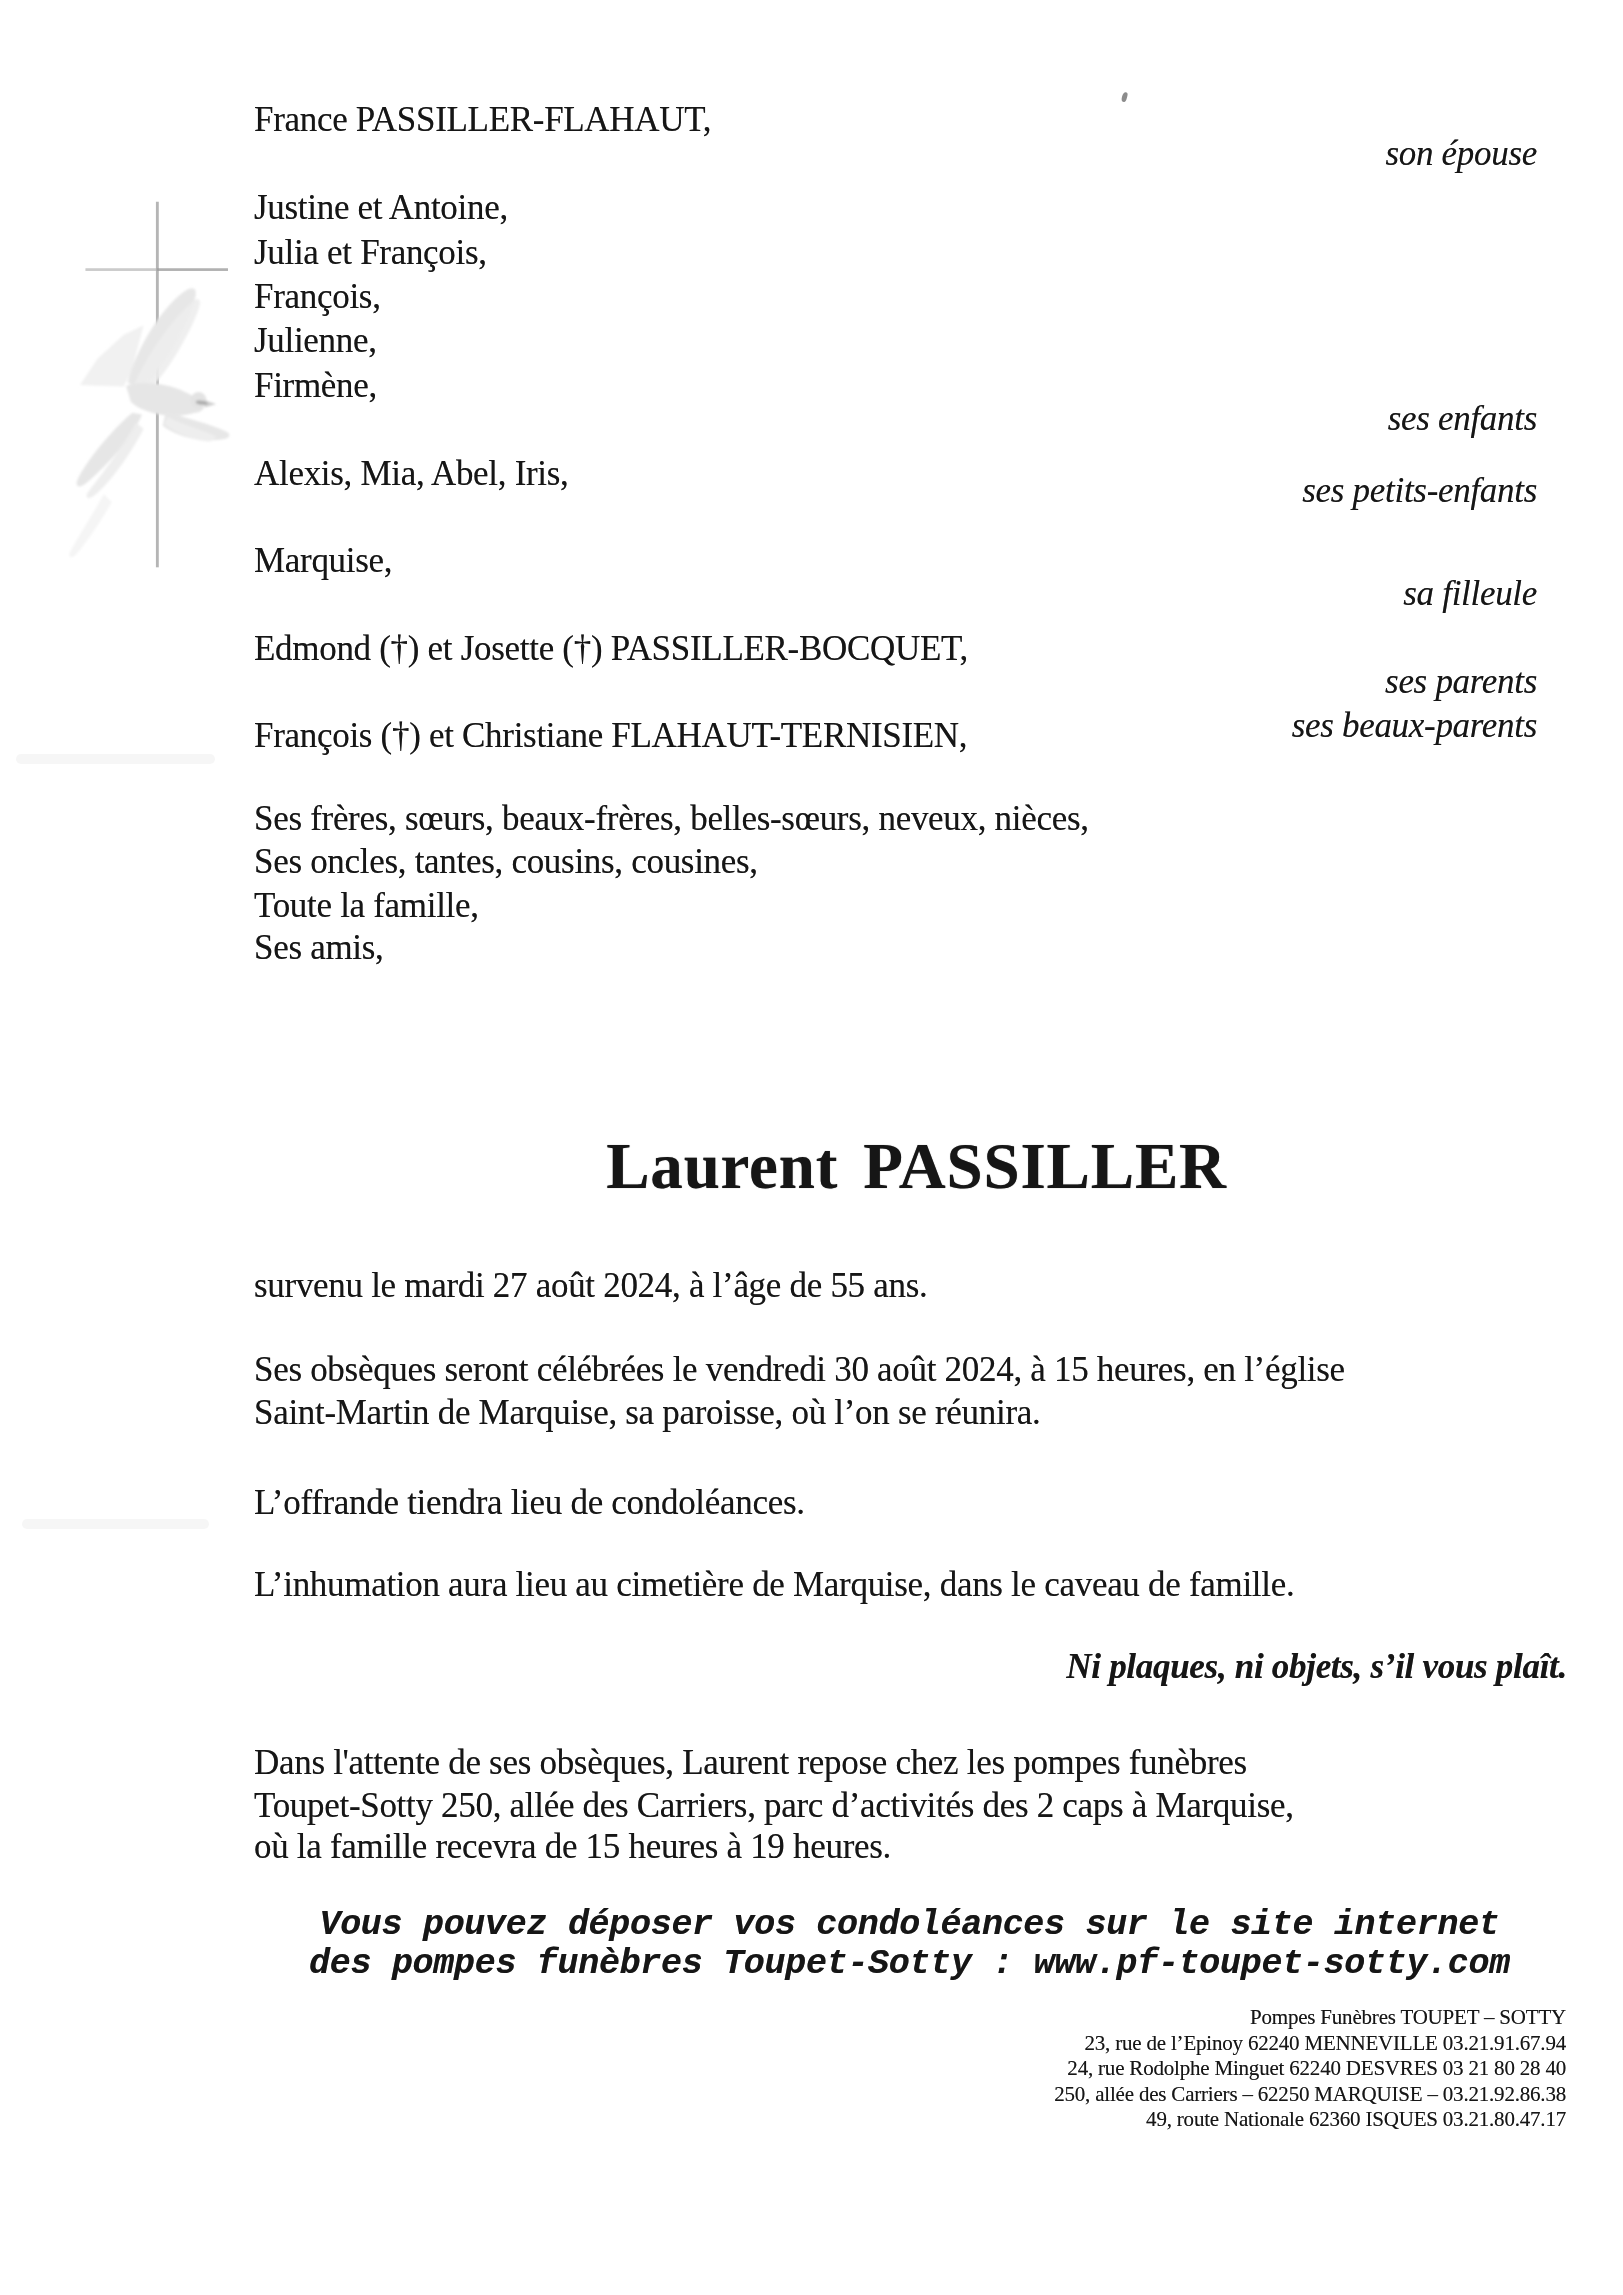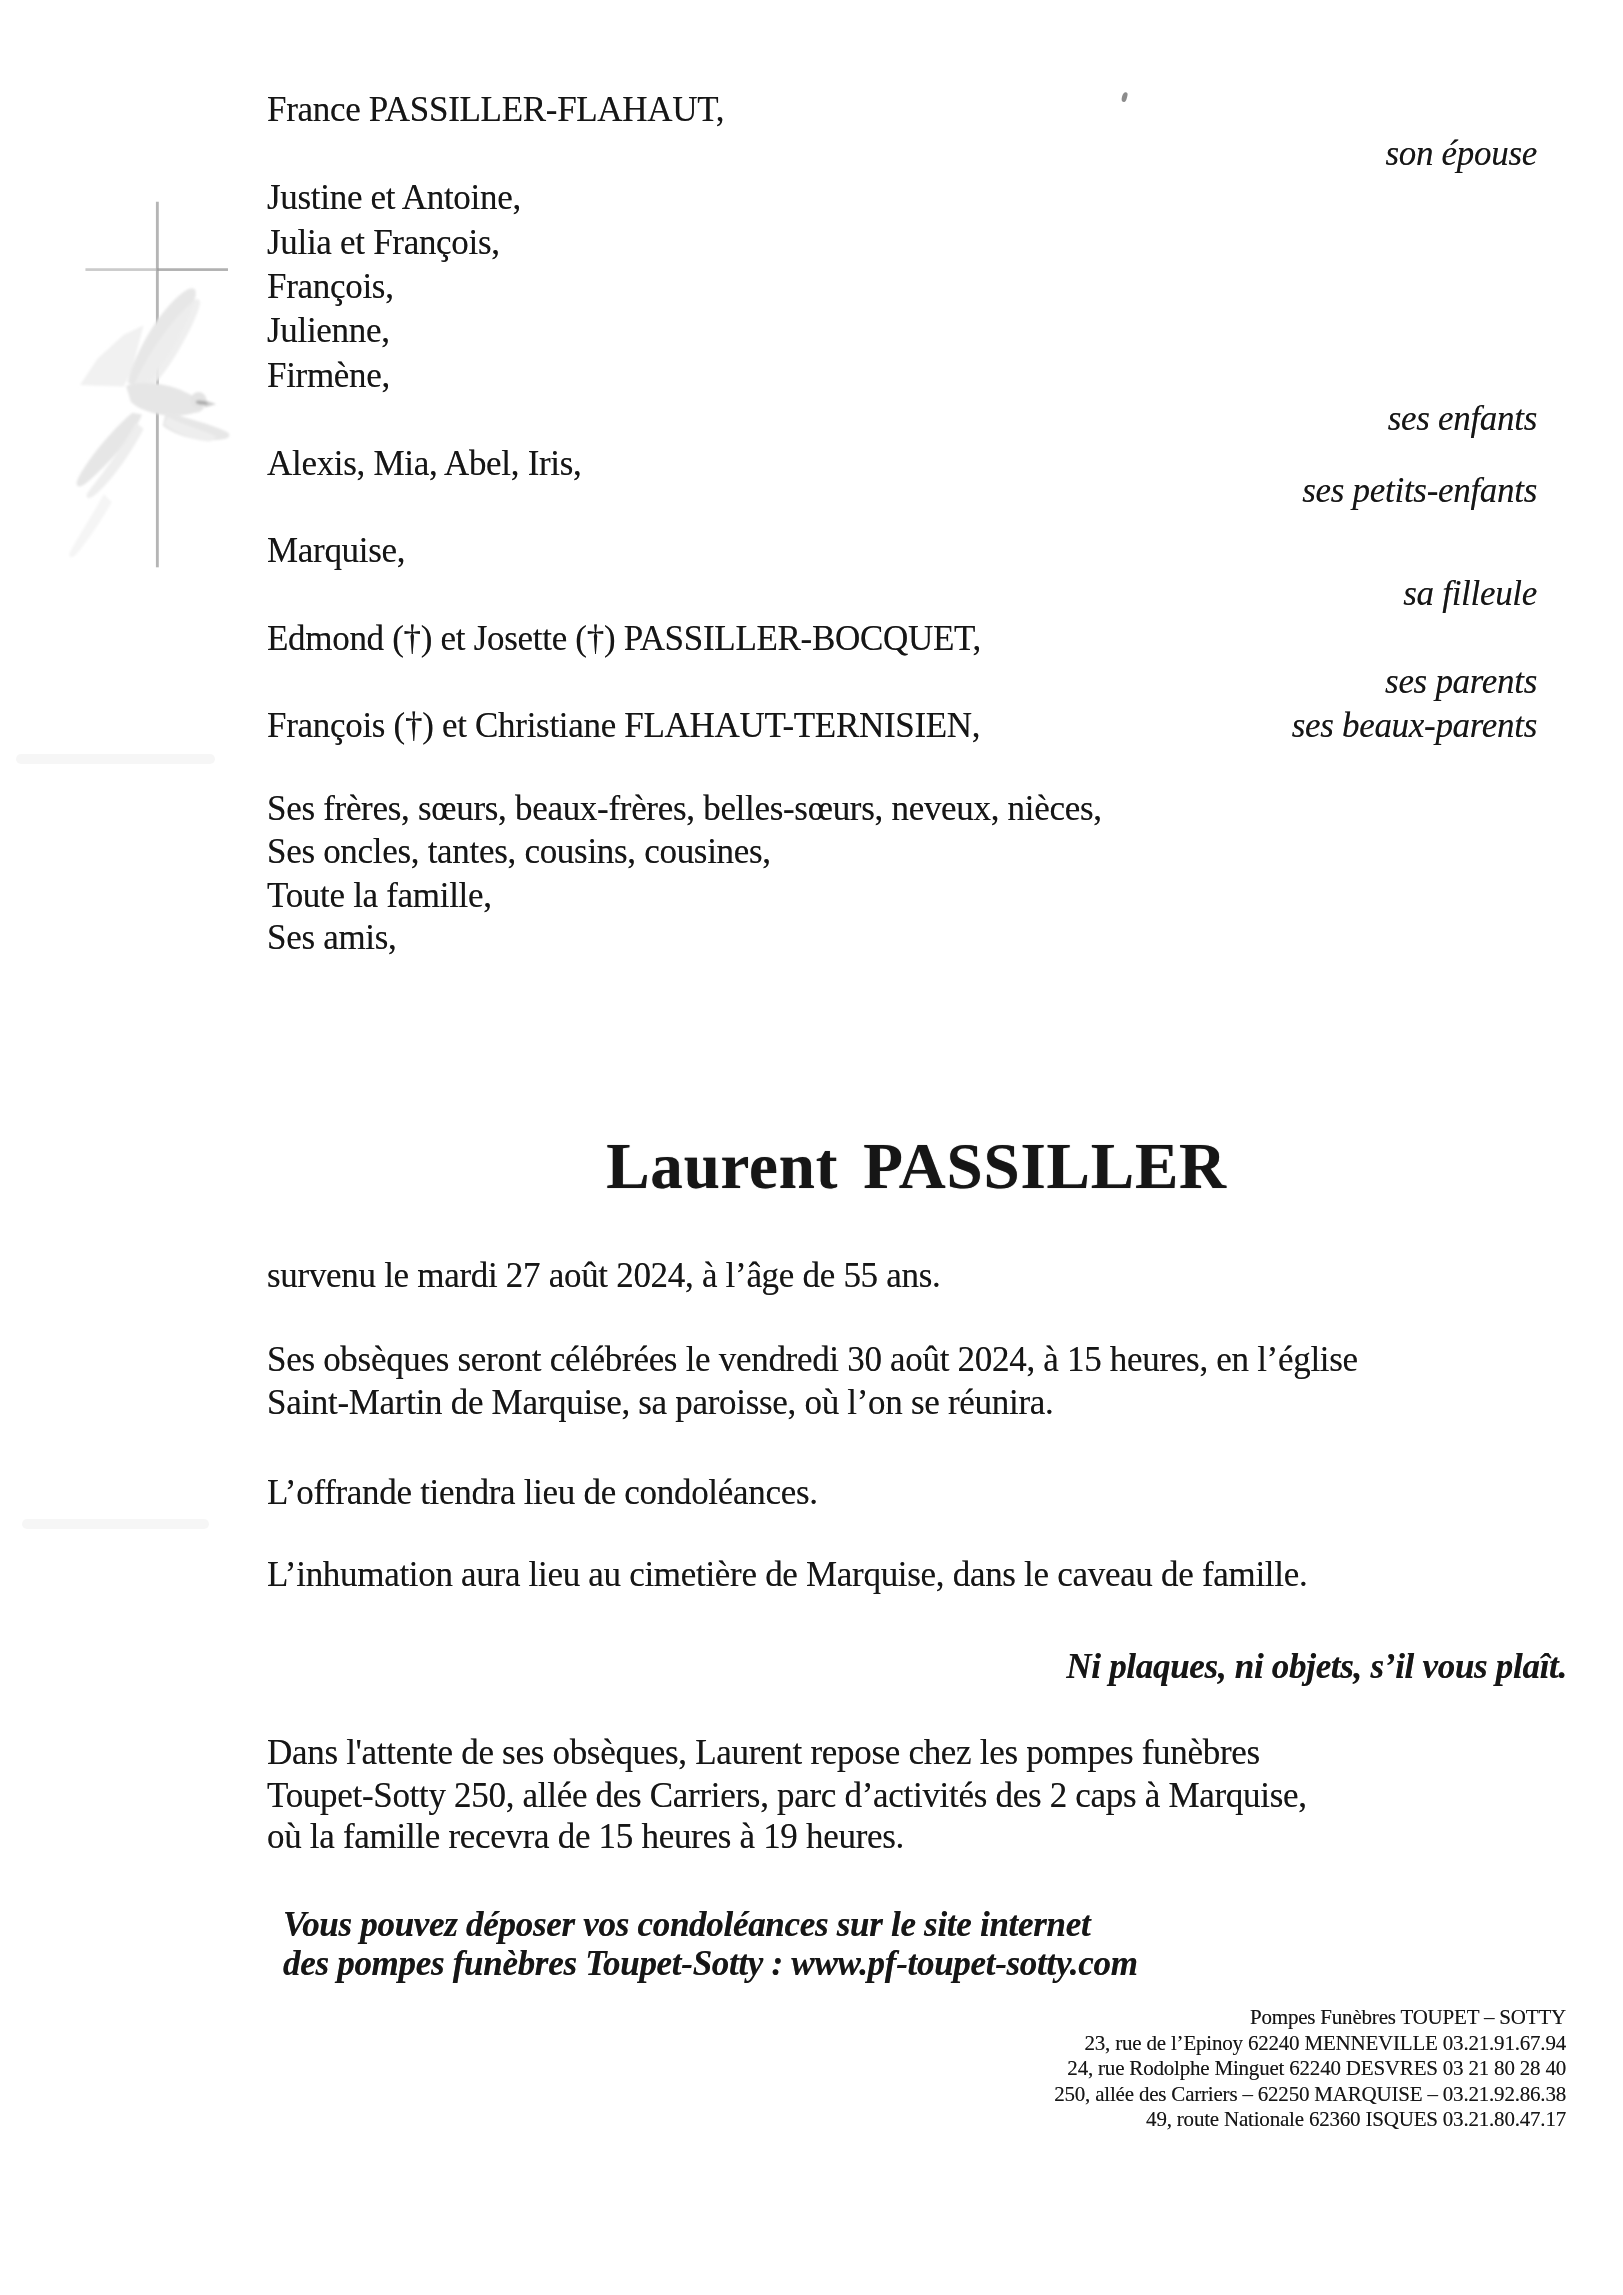--- a/index.html
+++ b/index.html
@@ -12,24 +12,24 @@
     color:#161616;
   }
   .line{
     position:absolute;
     font-size:35px;
     line-height:44px;
     letter-spacing:-0.3px;
     white-space:nowrap;
     text-shadow:0 0 0.6px rgba(20,20,20,0.55);
   }
-  .left-col{left:267px;}
+  .left-col{left:254px;margin-top:10px;}
   .right-lab{right:87px;font-style:italic;}
   .bolditalic{font-style:italic;font-weight:bold;}
-  .centered{left:283px;width:1299px;}
+  .centered{left:260px;width:1299px;text-align:center;font-family:Liberation Mono, monospace;}
   .deceased-title{
     position:absolute;
     left:267px;width:1299px;text-align:center;
     font-size:65px;font-weight:bold;line-height:73px;
     letter-spacing:0.8px;word-spacing:8px;
     white-space:nowrap;
     text-shadow:0 0 0.8px rgba(10,10,10,0.6);
   }
   .footer-block{
     position:absolute;left:267px;width:1299px;text-align:right;

